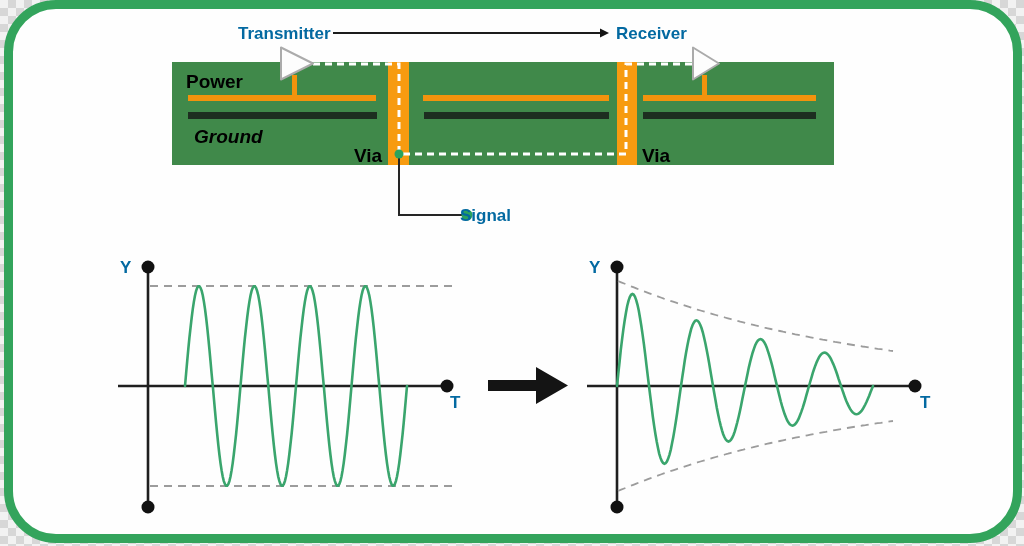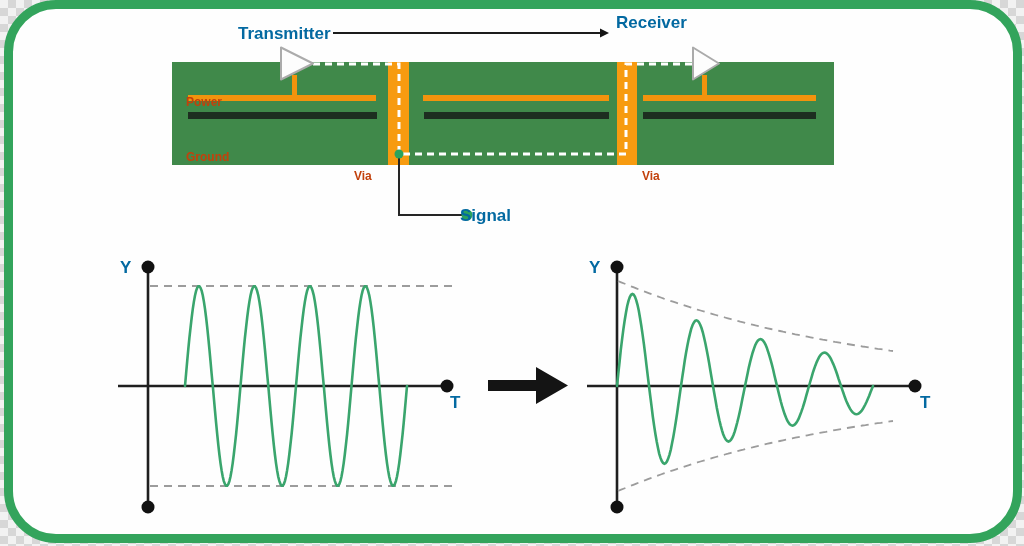--- a/index.html
+++ b/index.html
@@ -23,21 +23,21 @@
     border:9px solid var(--card-border);border-radius:52px;background:#fefefe;
   }
   .pcb{position:absolute;left:172px;top:62px;width:662px;height:103px;background:var(--pcb-green);}
   .trace{position:absolute;}
   .trace.orange{top:33px;height:6px;background:var(--trace-orange);}
   .trace.dark{top:50px;height:7px;background:var(--ground-dark);}
   .via{position:absolute;top:0;height:103px;background:var(--via-orange);}
   .stub{position:absolute;width:5px;height:23px;top:75px;background:var(--trace-orange);}
   .lbl{position:absolute;font-weight:bold;color:#0369a1;white-space:nowrap;line-height:1;}
   .lbl.title{font-size:17px;}
-  .lbl.white{color:#c2410c;font-size:12px;margin-top:24px;}
+  .lbl.white{color:#000000;font-size:19px;}
   .lbl.axis-lbl{font-size:17px;}
   svg.overlay{position:absolute;left:0;top:0;pointer-events:none;}
   .white-dash{stroke:#ffffff;stroke-width:3;fill:none;stroke-dasharray:7 5;}
   .callout{stroke:#262626;stroke-width:2;fill:none;}
   .buffer-tri{fill:#fdfdfd;stroke:#ababab;stroke-width:2;stroke-linejoin:round;}
   .green-dot{fill:var(--signal-green);}
   .axis{stroke:#1f1f1f;stroke-width:2.6;}
   .axis-dot{fill:#111111;}
   .env{stroke:var(--envelope-gray);stroke-width:1.8;fill:none;stroke-dasharray:8 6;}
   .wave{stroke:var(--wave-green);stroke-width:2.6;fill:none;stroke-linecap:round;}
@@ -93,23 +93,23 @@
   <circle cx="617" cy="507" r="6.5" class="axis-dot"></circle>
   <circle cx="915" cy="386" r="6.5" class="axis-dot"></circle>
   <path id="env-right-top" class="env" d="M618.0 281.0L621.1 282.3L624.1 283.5L627.2 284.8L630.2 286.0L633.3 287.2L636.3 288.4L639.4 289.6L642.4 290.8L645.5 291.9L648.6 293.1L651.6 294.2L654.7 295.3L657.7 296.4L660.8 297.5L663.8 298.6L666.9 299.6L669.9 300.7L673.0 301.7L676.1 302.7L679.1 303.7L682.2 304.7L685.2 305.7L688.3 306.7L691.3 307.7L694.4 308.6L697.4 309.6L700.5 310.5L703.6 311.4L706.6 312.3L709.7 313.2L712.7 314.1L715.8 315.0L718.8 315.8L721.9 316.7L724.9 317.5L728.0 318.3L731.1 319.2L734.1 320.0L737.2 320.8L740.2 321.6L743.3 322.3L746.3 323.1L749.4 323.9L752.4 324.6L755.5 325.4L758.6 326.1L761.6 326.8L764.7 327.6L767.7 328.3L770.8 329.0L773.8 329.7L776.9 330.3L779.9 331.0L783.0 331.7L786.1 332.3L789.1 333.0L792.2 333.6L795.2 334.3L798.3 334.9L801.3 335.5L804.4 336.1L807.4 336.7L810.5 337.3L813.6 337.9L816.6 338.5L819.7 339.1L822.7 339.7L825.8 340.2L828.8 340.8L831.9 341.3L834.9 341.9L838.0 342.4L841.1 342.9L844.1 343.5L847.2 344.0L850.2 344.5L853.3 345.0L856.3 345.5L859.4 346.0L862.4 346.5L865.5 346.9L868.6 347.4L871.6 347.9L874.7 348.3L877.7 348.8L880.8 349.2L883.8 349.7L886.9 350.1L889.9 350.6L893.0 351.0"></path>
   <path id="env-right-bot" class="env" d="M618.0 491.0L621.1 489.7L624.1 488.5L627.2 487.2L630.2 486.0L633.3 484.8L636.3 483.6L639.4 482.4L642.4 481.2L645.5 480.1L648.6 478.9L651.6 477.8L654.7 476.7L657.7 475.6L660.8 474.5L663.8 473.4L666.9 472.4L669.9 471.3L673.0 470.3L676.1 469.3L679.1 468.3L682.2 467.3L685.2 466.3L688.3 465.3L691.3 464.3L694.4 463.4L697.4 462.4L700.5 461.5L703.6 460.6L706.6 459.7L709.7 458.8L712.7 457.9L715.8 457.0L718.8 456.2L721.9 455.3L724.9 454.5L728.0 453.7L731.1 452.8L734.1 452.0L737.2 451.2L740.2 450.4L743.3 449.7L746.3 448.9L749.4 448.1L752.4 447.4L755.5 446.6L758.6 445.9L761.6 445.2L764.7 444.4L767.7 443.7L770.8 443.0L773.8 442.3L776.9 441.7L779.9 441.0L783.0 440.3L786.1 439.7L789.1 439.0L792.2 438.4L795.2 437.7L798.3 437.1L801.3 436.5L804.4 435.9L807.4 435.3L810.5 434.7L813.6 434.1L816.6 433.5L819.7 432.9L822.7 432.3L825.8 431.8L828.8 431.2L831.9 430.7L834.9 430.1L838.0 429.6L841.1 429.1L844.1 428.5L847.2 428.0L850.2 427.5L853.3 427.0L856.3 426.5L859.4 426.0L862.4 425.5L865.5 425.1L868.6 424.6L871.6 424.1L874.7 423.7L877.7 423.2L880.8 422.8L883.8 422.3L886.9 421.9L889.9 421.4L893.0 421.0"></path>
   <path id="wave-right" class="wave" d="M617.0 386.0L618.3 373.6L619.6 361.5L620.8 349.9L622.1 339.1L623.4 329.2L624.7 320.3L626.0 312.5L627.2 306.0L628.5 300.9L629.8 297.1L631.1 294.8L632.4 294.0L633.6 294.6L634.9 296.6L636.2 300.1L637.5 304.8L638.8 310.7L640.0 317.8L641.3 325.8L642.6 334.6L643.9 344.2L645.2 354.3L646.4 364.7L647.7 375.3L649.0 386.0L650.3 396.5L651.6 406.7L652.8 416.5L654.1 425.6L655.4 434.0L656.7 441.5L658.0 448.1L659.2 453.6L660.5 457.9L661.8 461.1L663.1 463.0L664.4 463.7L665.6 463.2L666.9 461.5L668.2 458.6L669.5 454.6L670.8 449.6L672.0 443.6L673.3 436.9L674.6 429.4L675.9 421.3L677.2 412.8L678.4 404.0L679.7 395.0L681.0 386.0L682.3 377.1L683.6 368.5L684.8 360.3L686.1 352.5L687.4 345.5L688.7 339.1L690.0 333.6L691.2 328.9L692.5 325.2L693.8 322.6L695.1 320.9L696.4 320.3L697.6 320.8L698.9 322.2L700.2 324.7L701.5 328.0L702.8 332.3L704.0 337.3L705.3 343.0L706.6 349.4L707.9 356.2L709.2 363.4L710.4 370.8L711.7 378.4L713.0 386.0L714.3 393.5L715.6 400.8L716.8 407.7L718.1 414.3L719.4 420.3L720.7 425.6L722.0 430.3L723.2 434.2L724.5 437.3L725.8 439.6L727.1 441.0L728.4 441.5L729.6 441.1L730.9 439.9L732.2 437.8L733.5 435.0L734.8 431.4L736.0 427.1L737.3 422.3L738.6 417.0L739.9 411.2L741.2 405.1L742.4 398.8L743.7 392.4L745.0 386.0L746.3 379.7L747.6 373.5L748.8 367.6L750.1 362.1L751.4 357.1L752.7 352.5L754.0 348.6L755.2 345.3L756.5 342.6L757.8 340.7L759.1 339.6L760.4 339.1L761.6 339.5L762.9 340.5L764.2 342.2L765.5 344.6L766.8 347.7L768.0 351.3L769.3 355.3L770.6 359.9L771.9 364.7L773.2 369.8L774.4 375.2L775.7 380.6L777.0 386.0L778.3 391.4L779.6 396.6L780.8 401.5L782.1 406.2L783.4 410.4L784.7 414.3L786.0 417.6L787.2 420.4L788.5 422.6L789.8 424.2L791.1 425.2L792.4 425.6L793.6 425.3L794.9 424.4L796.2 423.0L797.5 420.9L798.8 418.4L800.0 415.3L801.3 411.9L802.6 408.1L803.9 404.0L805.2 399.6L806.4 395.2L807.7 390.6L809.0 386.0L810.3 381.5L811.6 377.1L812.8 372.9L814.1 369.0L815.4 365.4L816.7 362.1L818.0 359.3L819.2 356.9L820.5 355.1L821.8 353.7L823.1 352.9L824.4 352.6L825.6 352.8L826.9 353.5L828.2 354.8L829.5 356.5L830.8 358.7L832.0 361.2L833.3 364.1L834.6 367.3L835.9 370.8L837.2 374.5L838.4 378.3L839.7 382.1L841.0 386.0L842.3 389.8L843.6 393.5L844.8 397.1L846.1 400.4L847.4 403.4L848.7 406.2L850.0 408.6L851.2 410.5L852.5 412.1L853.8 413.3L855.1 414.0L856.4 414.2L857.6 414.1L858.9 413.4L860.2 412.4L861.5 410.9L862.8 409.1L864.0 406.9L865.3 404.5L866.6 401.8L867.9 398.8L869.2 395.7L870.4 392.5L871.7 389.3L873.0 386.0"></path>
 
   <polygon points="488,380 536,380 536,367 568,385.5 536,404 536,391 488,391" class="black-fill"></polygon>
 </svg>
 
 <div class="lbl title" style="left:238px;top:25px;">Transmitter</div>
-<div class="lbl title" style="left:616px;top:14px;">Receiver</div>
+<div class="lbl title" style="left:616px;top:25px;">Receiver</div>
 <div class="lbl white" style="left:186px;top:72px;">Power</div>
-<div class="lbl white" style="left:186px;top:127px;">Ground</div>
+<div class="lbl white" style="left:194px;top:127px;font-style:italic;">Ground</div>
 <div class="lbl white" style="left:354px;top:146px;">Via</div>
 <div class="lbl white" style="left:642px;top:146px;">Via</div>
 <div class="lbl title" style="left:460px;top:207px;">Signal</div>
 
 <div class="lbl axis-lbl" style="left:120px;top:259px;">Y</div>
 <div class="lbl axis-lbl" style="left:450px;top:394px;">T</div>
 <div class="lbl axis-lbl" style="left:589px;top:259px;">Y</div>
 <div class="lbl axis-lbl" style="left:920px;top:394px;">T</div>
 
 </body></html>

